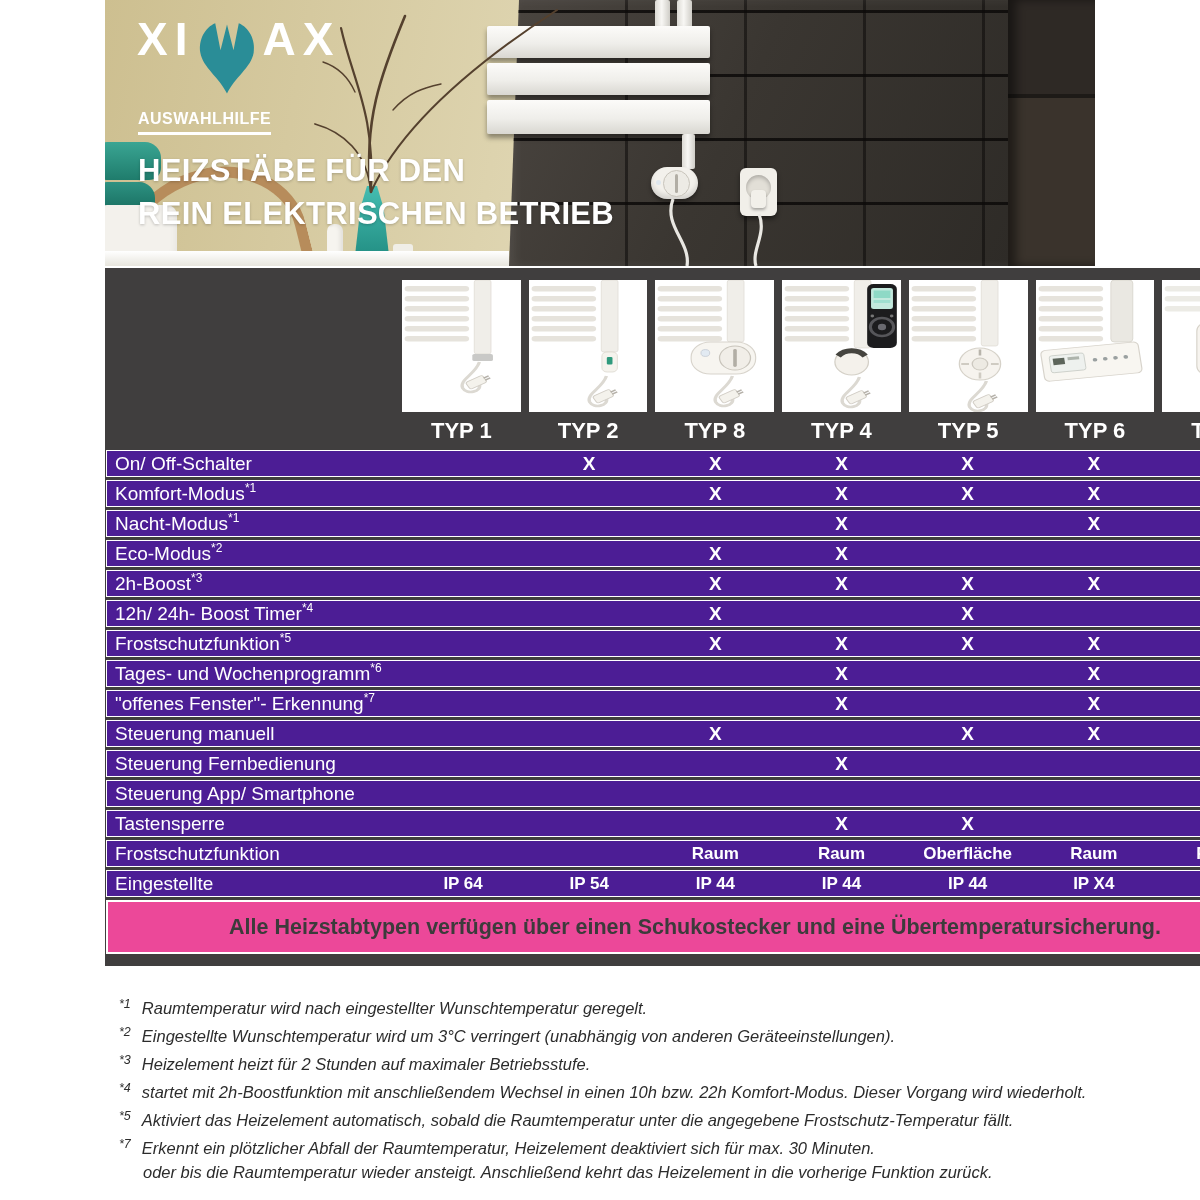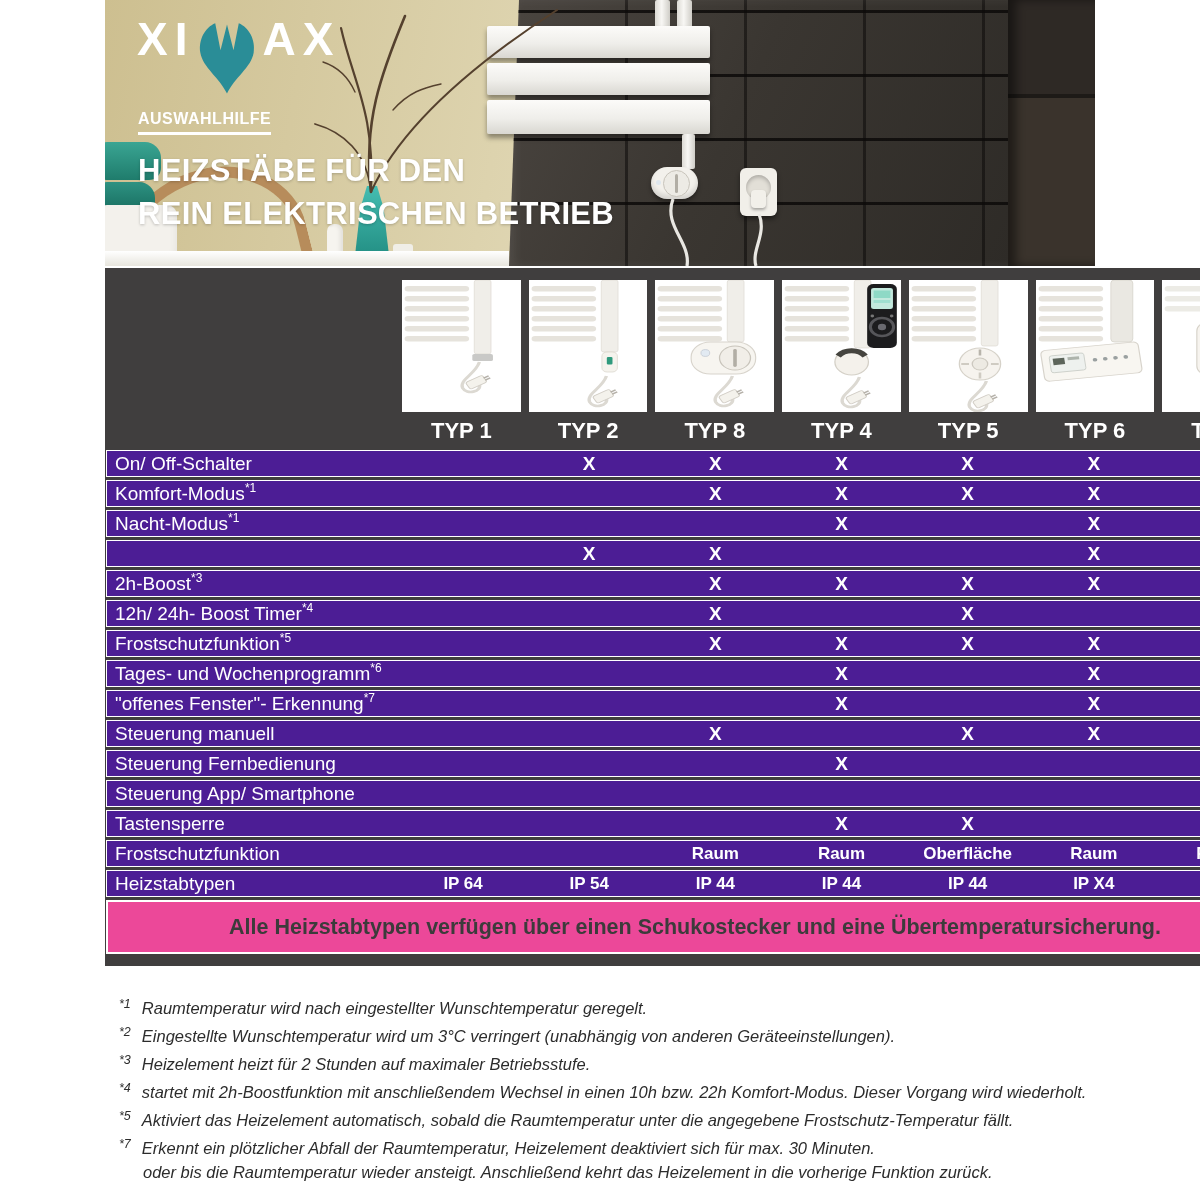--- a/index.html
+++ b/index.html
@@ -305,20 +305,21 @@
           <div class="lbl">Nacht-Modus<sup>*1</sup></div>
           <div class="cell"></div>
           <div class="cell"></div>
           <div class="cell"></div>
           <div class="cell">X</div>
           <div class="cell"></div>
           <div class="cell">X</div>
           <div class="cell">X</div>
         </div>
         <div class="frow">
+          <div class="lbl">Eco-Modus<sup>*2</sup></div>
           <div class="cell"></div>
           <div class="cell"></div>
           <div class="cell">X</div>
           <div class="cell">X</div>
           <div class="cell"></div>
           <div class="cell"></div>
           <div class="cell">X</div>
         </div>
         <div class="frow">
           <div class="lbl">2h-Boost<sup>*3</sup></div>
@@ -414,21 +415,21 @@
           <div class="lbl">Frostschutzfunktion</div>
           <div class="cell"></div>
           <div class="cell"></div>
           <div class="cell">Raum</div>
           <div class="cell">Raum</div>
           <div class="cell">Oberfläche</div>
           <div class="cell">Raum</div>
           <div class="cell">Raum</div>
         </div>
         <div class="frow txtrow">
-          <div class="lbl">Heizstabtypen</div>
+          <div class="lbl">Eingestellte</div>
           <div class="cell">IP 64</div>
           <div class="cell">IP 54</div>
           <div class="cell">IP 44</div>
           <div class="cell">IP 44</div>
           <div class="cell">IP 44</div>
           <div class="cell">IP X4</div>
           <div class="cell">IP 44</div>
         </div>
       </div>
     <div class="note">Alle Heizstabtypen verfügen über einen Schukostecker und eine Übertemperatursicherung.</div>

